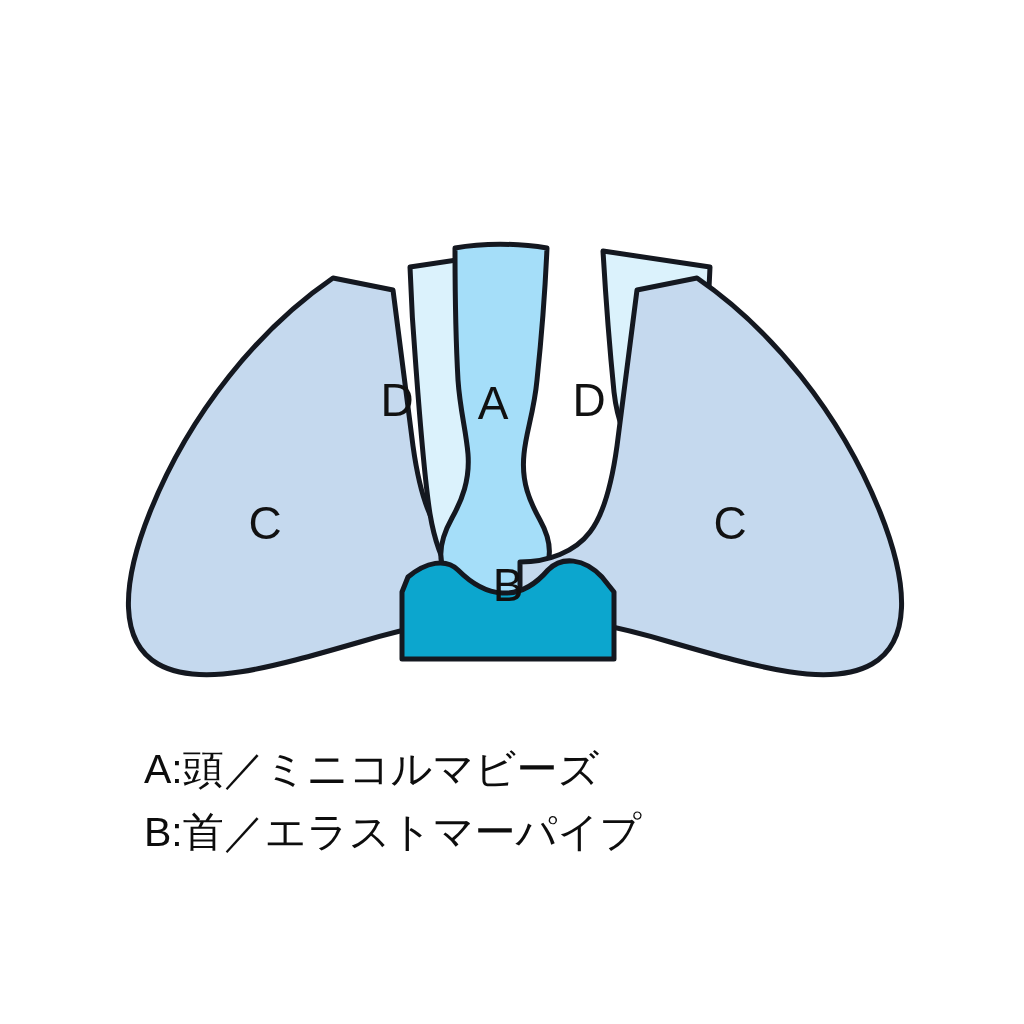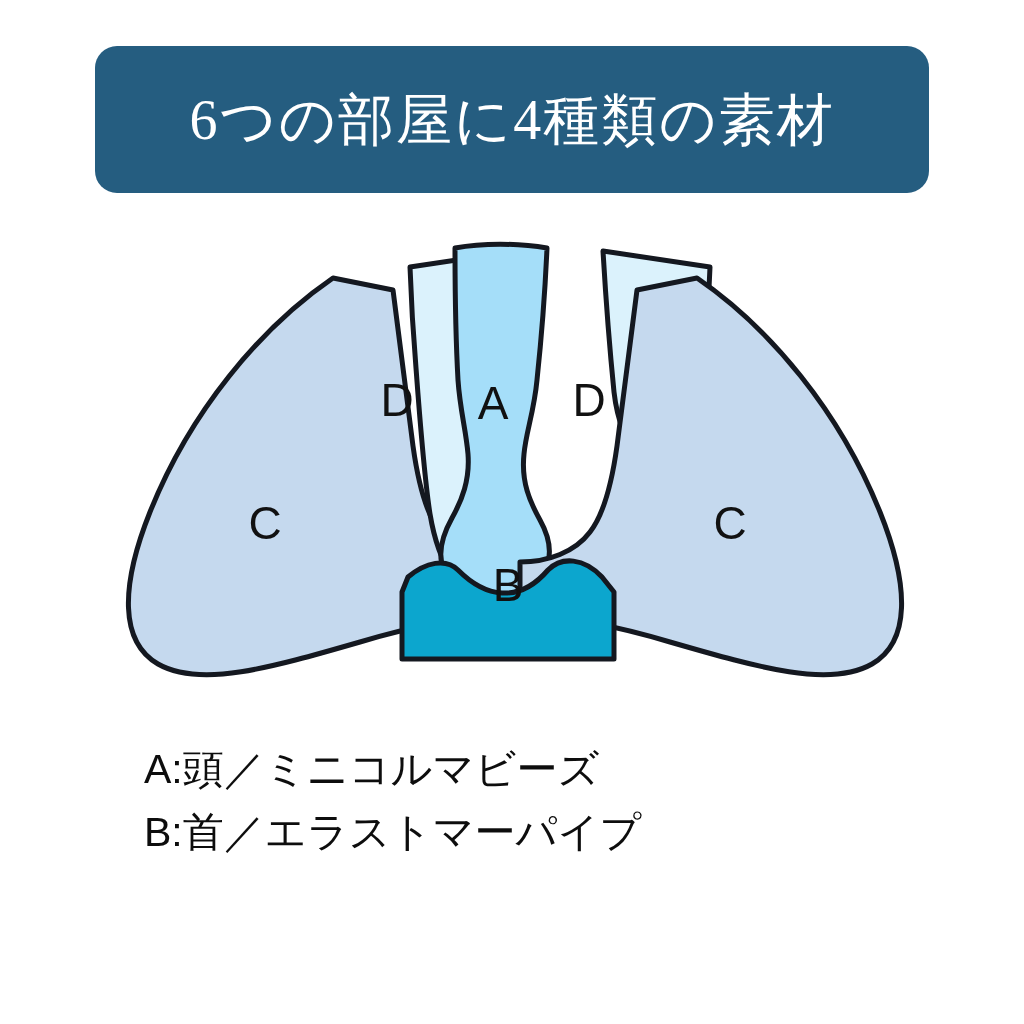--- a/index.html
+++ b/index.html
@@ -83,23 +83,20 @@
     line-height: 63px;
     white-space: nowrap;
     letter-spacing: 0px;
   }
 </style>
 </head>
 <body>
 
 <div id="page">
 
-  <div class="header-banner">
-    <div class="header-title">6つの部屋に4種類の素材</div>
-  </div>
 
   <div class="diagram-wrap">
     <svg class="diagram-svg" viewBox="0 0 810 470" xmlns="http://www.w3.org/2000/svg">
 
       <path fill="#c5d9ee" stroke="#141820" stroke-width="5" stroke-linejoin="round" d="M 223 46
                C 150 96, 80 180, 40 280
                C 10 355, 10 410, 48 432
                C 90 456, 160 436, 250 410
                C 310 392, 360 384, 400 382
                L 400 330

